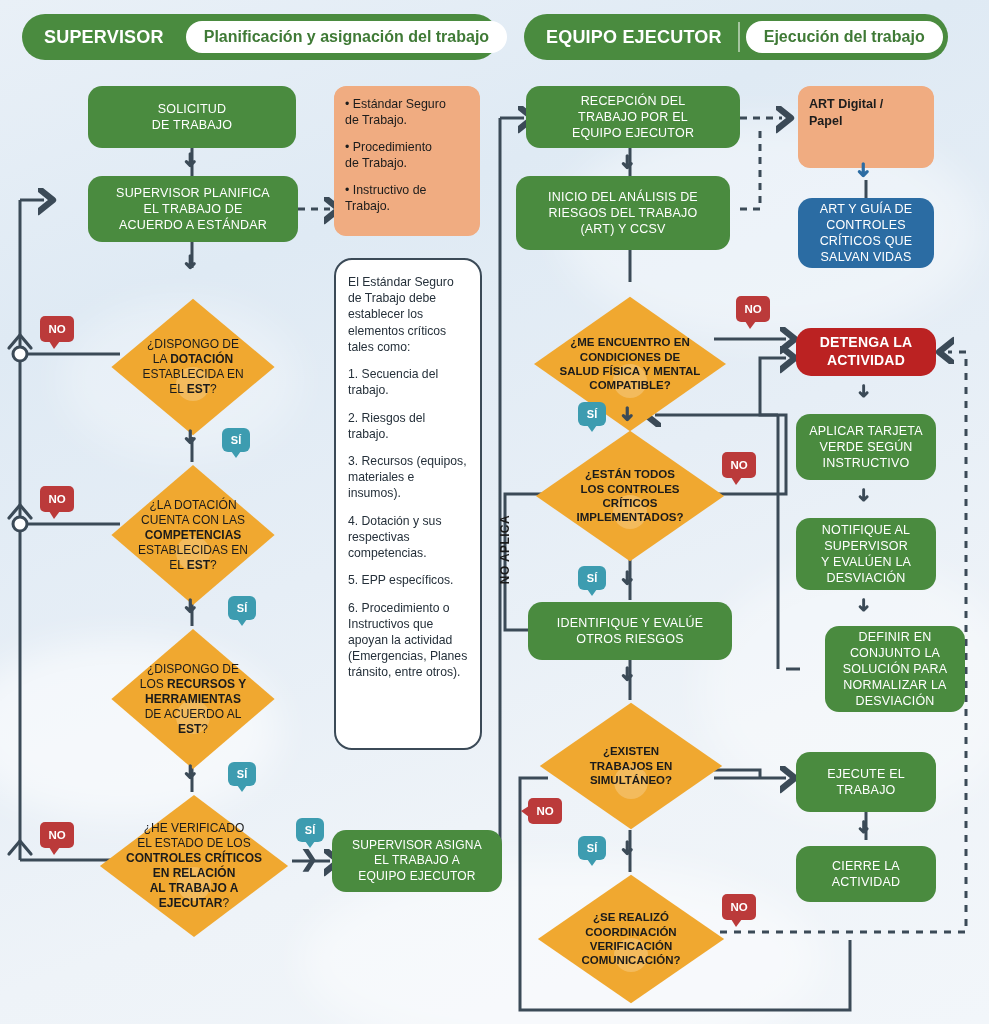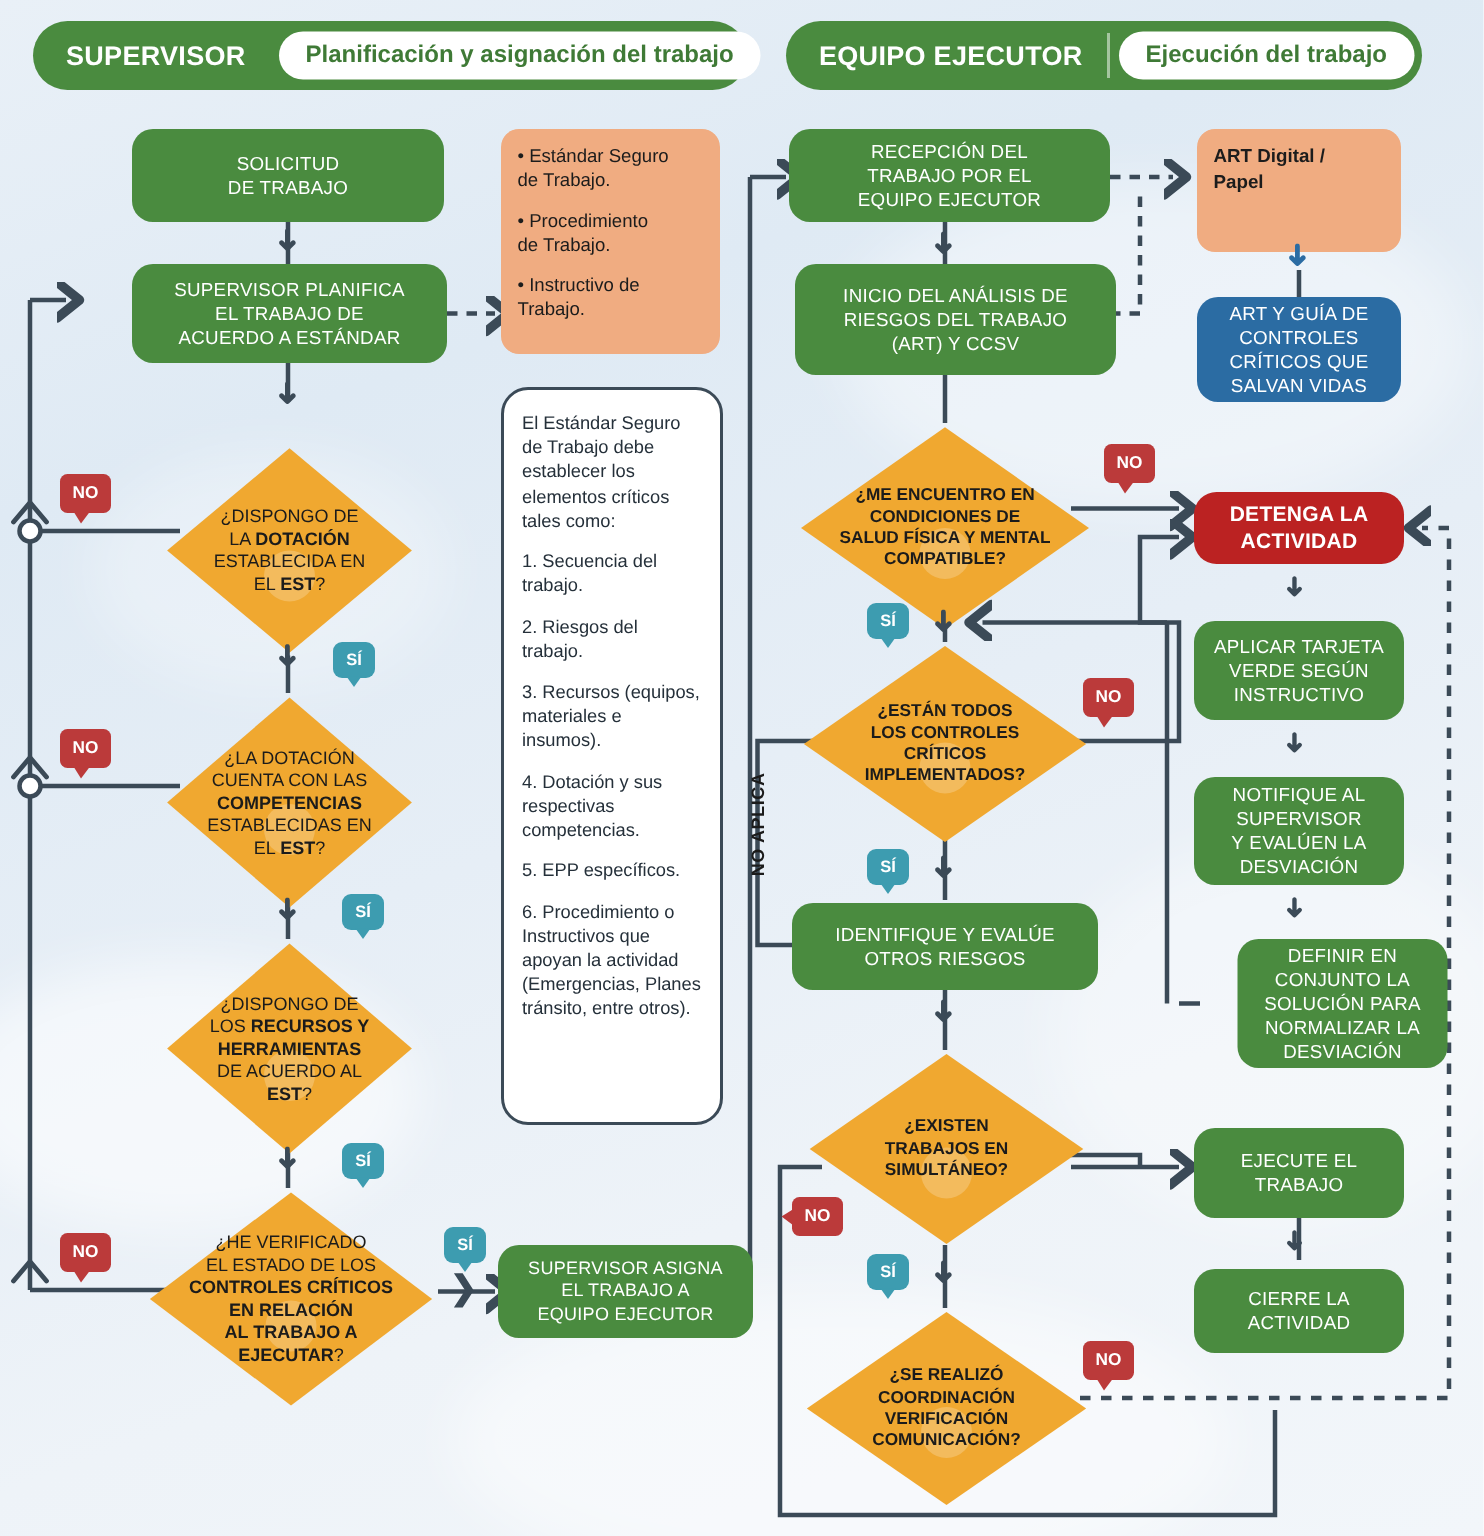--- a/index.html
+++ b/index.html
@@ -296,27 +296,27 @@
     <p>5. EPP específicos.</p>
     <p>6. Procedimiento o Instructivos que apoyan la actividad (Emergencias, Planes tránsito, entre otros).</p>
   </div>
 
   <div class="node proc green" style="left:526px; top:86px; width:214px; height:62px;">
     <span style="white-space:pre-line">RECEPCIÓN DEL
 TRABAJO POR EL
 EQUIPO EJECUTOR</span>
   </div>
 
-  <div class="node proc green" style="left:530px; top:176px; width:214px; height:74px;">
+  <div class="node proc green" style="left:516px; top:176px; width:214px; height:74px;">
     <span style="white-space:pre-line">INICIO DEL ANÁLISIS DE
 RIESGOS DEL TRABAJO
 (ART) Y CCSV</span>
   </div>
 
-  <div class="dia" style="left:530px; top:282px; width:200px; height:140px;">
+  <div class="dia" style="left:530px; top:294px; width:200px; height:140px;">
     <div class="shape"></div>
     <div class="txt" style="padding:0 12px; font-weight:bold; font-size:11.5px;">
       <span style="white-space:pre-line">¿ME ENCUENTRO EN
 CONDICIONES DE
 SALUD FÍSICA Y MENTAL
 COMPATIBLE?</span>
     </div>
   </div>
   <div class="badge no" style="left:736px; top:296px;">
     <span>NO</span>

